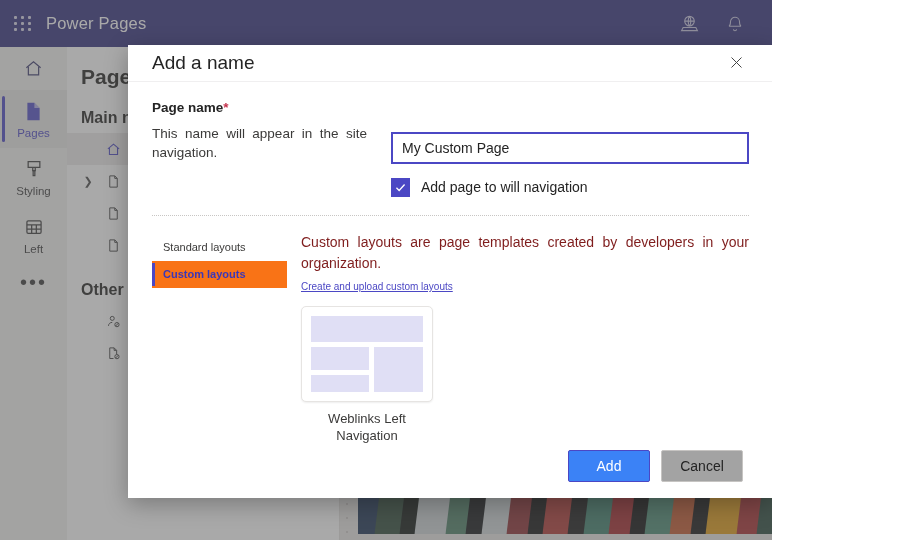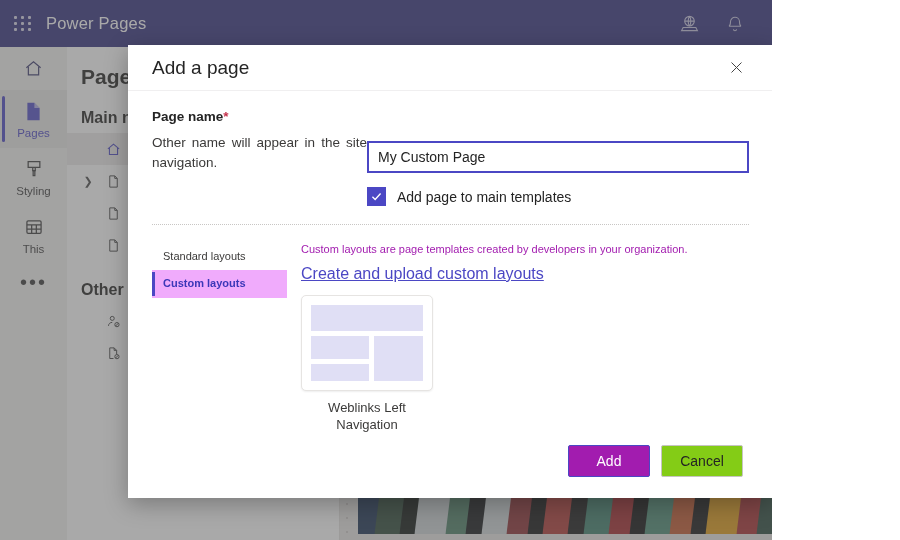--- a/index.html
+++ b/index.html
@@ -140,21 +140,21 @@
     border-bottom: 1px solid #f0eff0;
   }
   .dlg-title { font-size: 19px; color: #242424; }
   .dlg-close {
     margin-left: auto; width: 30px; height: 30px;
     display: flex; align-items: center; justify-content: center;
     color: #454545; font-size: 17px;
   }
   .dlg-body { flex: 1; padding: 18px 24px 0 24px; display: flex; flex-direction: column; }
 
-  .field-row { display: flex; }
+  .field-row { display: flex; gap: 24px; }
   .field-left { width: 215px; }
   .field-label { font-size: 13.5px; font-weight: 700; color: #242424; }
   .req { color: #c4314b; font-weight: 700; }
   .field-help {
     font-size: 13.5px; color: #3b3a39; margin-top: 9px; line-height: 1.45;
     text-align: justify;
   }
   .field-right { flex: 1; }
   .text-input {
     width: 100%; height: 32px; border: 2px solid #4b47c4; background: #fff;
@@ -171,28 +171,28 @@
   .checkbox-label { font-size: 14px; color: #242424; }
 
   .divider { border-top: 1px dotted #c8c6c4; margin: 18px 0 0 0; }
 
   .layout-row { display: flex; gap: 10px; margin-top: 16px; flex: 1; }
   .tabs { width: 135px; padding-top: 2px; }
   .tab {
     position: relative; font-size: 11px; color: #3b3a39;
     padding: 7px 8px 7px 11px; line-height: 1.2;
   }
-  .tab.active { background: #f0abfc; color: #3b37b8; font-weight: 700; }
+  .tab.active { background: #f97316; color: #3b37b8; font-weight: 700; }
   .tab.active:before {
     content: ""; position: absolute; left: 0; top: 2px; bottom: 2px; width: 3px; background: #4b47c4;
   }
   .layout-main { flex: 1; padding-left: 4px; }
-  .layout-desc { font-size: 11px; color: #a21caf; line-height: 1.5; text-align: justify; }
+  .layout-desc { font-size: 14px; color: #7f1d1d; line-height: 1.5; text-align: justify; }
   .layout-link {
-    display: inline-block; margin-top: 7px; font-size: 16px;
+    display: inline-block; margin-top: 7px; font-size: 10px;
     color: #4b47c4; text-decoration: underline;
   }
   .cards { margin-top: 12px; display: flex; gap: 14px; }
   .card { width: 132px; }
   .card-thumb {
     width: 132px; height: 96px; background: #ffffff; border: 1px solid #e6e4e2;
     border-radius: 5px; padding: 9px; box-shadow: 0 1px 2px rgba(0,0,0,.07);
     display: flex; flex-direction: column; gap: 5px;
   }
   .lt-top { height: 26px; background: #e0dff5; }
@@ -206,22 +206,22 @@
   }
 
   .dlg-foot {
     height: 74px; display: flex; align-items: center; justify-content: flex-end;
     gap: 11px; padding: 0 30px 10px 0;
   }
   .btn {
     height: 32px; min-width: 82px; padding: 0 16px; font-size: 14px;
     font-family: "Liberation Sans", sans-serif; border-radius: 2px; cursor: pointer;
   }
-  .btn-primary { background: #a21caf; color: #ffffff; border: 1px solid #4b47c4; }
-  .btn-secondary { background: #84cc16; color: #242424; border: 1px solid #c6c4c2; }
+  .btn-primary { background: #3b82f6; color: #ffffff; border: 1px solid #4b47c4; }
+  .btn-secondary { background: #a3a3a3; color: #242424; border: 1px solid #c6c4c2; }
 </style>
 </head>
 <body>
 
 <div id="app">
 
   <div class="topbar">
     <div class="waffle">
       <div class="waffle-grid">
         <i></i>
@@ -296,21 +296,21 @@
       <span>Styling</span>
     </div>
 
     <div class="rail-item">
       <span class="rail-ico">
         <svg width="20" height="20" viewBox="0 0 24 24" fill="none" stroke="currentColor" stroke-width="1.5">
           <rect x="3.5" y="4.5" width="17" height="15" rx="1.5"></rect>
             <path d="M3.5 9.5h17M3.5 14.5h17M9.2 9.5v10M14.8 9.5v10"></path>
         </svg>
       </span>
-      <span>This</span>
+      <span>Left</span>
     </div>
 
 
     <div class="rail-more">•••</div>
   </div>
 
   <div class="tree-panel">
     <div class="tree-title">Pages</div>
     <div class="tree-section">Main navigation</div>
 
@@ -464,48 +464,48 @@
       </div>
     </div>
     <div class="canvas-scroll"></div>
   </div>
 
   <div class="overlay"></div>
 
   <div class="dialog">
 
     <div class="dlg-head">
-      <div class="dlg-title">Add a page</div>
+      <div class="dlg-title">Add a name</div>
       <div class="dlg-close">
         <svg width="15" height="15" viewBox="0 0 24 24" fill="none" stroke="currentColor" stroke-width="1.6">
           <path d="M4 4l16 16M20 4L4 20"></path>
         </svg>
       </div>
     </div>
 
     <div class="dlg-body">
 
       <div class="field-row">
         <div class="field-left">
           <div class="field-label">
             <span>Page name</span><span class="req">*</span>
           </div>
-          <div class="field-help">Other name will appear in the site navigation.</div>
+          <div class="field-help">This name will appear in the site navigation.</div>
         </div>
         <div class="field-right">
           <div class="caret-wrap">
             <input class="text-input" type="text" value="My Custom Page" style="">
           </div>
           <div class="checkbox-row">
             <span class="checkbox">
               <svg width="13" height="13" viewBox="0 0 24 24" fill="none" stroke="#ffffff" stroke-width="2.4">
                 <path d="M4.5 12.5l5 5 10-11"></path>
               </svg>
             </span>
-            <span class="checkbox-label">Add page to main templates</span>
+            <span class="checkbox-label">Add page to will navigation</span>
           </div>
         </div>
       </div>
 
       <div class="divider"></div>
 
       <div class="layout-row">
         <div class="tabs">
           <div class="tab">Standard layouts</div>
           <div class="tab active">Custom layouts</div>

